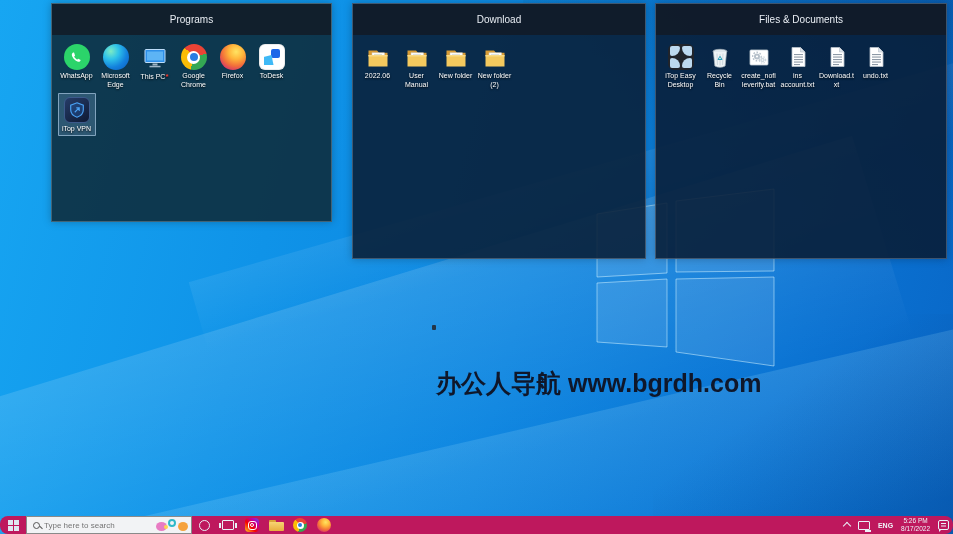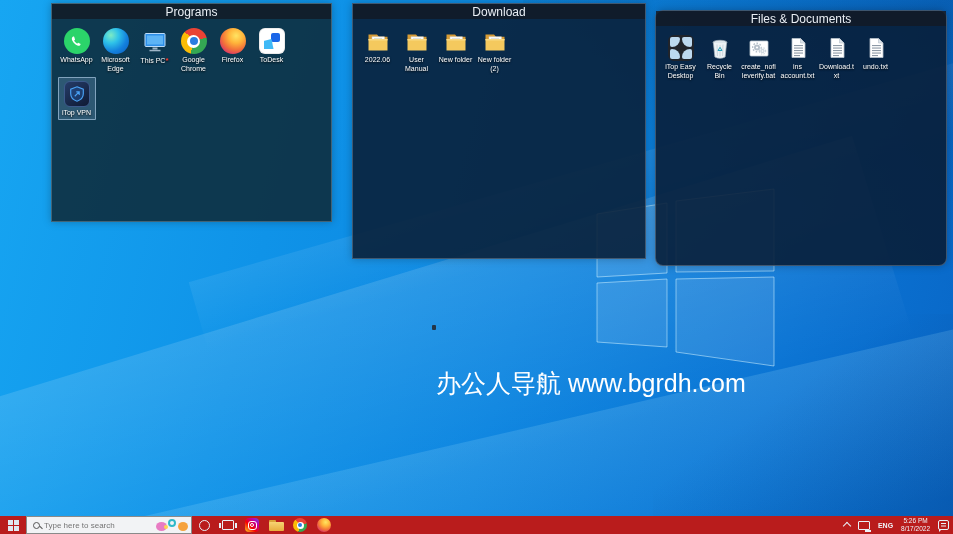--- a/index.html
+++ b/index.html
@@ -16,35 +16,35 @@
   .b2 { left:-120px; top:430px; width:1300px; height:220px; transform:rotate(-13deg);
         background:linear-gradient(rgba(180,235,255,.16), rgba(255,255,255,0) 75%); }
   .b3 { left:180px; top:150px; width:950px; height:70px; transform:rotate(-16deg);
         background:linear-gradient(rgba(255,255,255,.08), rgba(255,255,255,0)); }
   .wp-dark-tr { position:absolute; right:0; top:0; width:430px; height:300px;
         background:linear-gradient(205deg, rgba(3,35,80,.22), rgba(0,0,0,0) 55%); }
   .wp-dark-br { position:absolute; right:0; bottom:0; width:300px; height:220px;
         background:linear-gradient(325deg, rgba(3,30,70,.18), rgba(0,0,0,0) 60%); }
   .winlogo-svg { position:absolute; left:0; top:0; }
 
-  .watermark { position:absolute; left:436px; top:367px; font-size:25px; font-weight:normal;
-        color:#ffffff; white-space:nowrap; letter-spacing:0; }
+  .watermark { position:absolute; left:436px; top:367px; font-size:25px; font-weight:bold;
+        color:#0f172a; white-space:nowrap; letter-spacing:0; }
   .cursor-dot { position:absolute; left:432px; top:325px; width:4px; height:5px;
         background:#233648; border-radius:1px; }
 
   
   .fence { position:absolute; border:1px solid rgba(255,255,255,.22);
            box-shadow:0 0 8px rgba(0,0,0,.25); display:flex; flex-direction:column; }
-  .fence-hd { height:15px; flex:none; background:rgba(18,26,36,.82); color:#e9eef4;
-           font-size:12px; display:flex; align-items:center; justify-content:center; }
+  .fence-hd { height:31px; flex:none; background:rgba(18,26,36,.82); color:#e9eef4;
+           font-size:10px; display:flex; align-items:center; justify-content:center; }
   .fence-bd { flex:1; display:flex; flex-wrap:wrap; align-content:flex-start;
            padding:5px 3px 0 5px; }
   .p-programs { left:51px; top:3px; width:281px; height:219px; background:rgba(13,45,62,.90); }
   .p-folders  { left:352px; top:3px; width:294px; height:256px; background:rgba(9,32,58,.90); }
-  .p-files    { left:655px; top:10px; width:292px; height:256px; background:rgba(8,30,56,.90);border-radius:8px; }
+  .p-files    { left:655px; top:3px; width:292px; height:256px; background:rgba(8,30,56,.90); }
 
   .fitem { width:38px; display:flex; flex-direction:column; align-items:center;
            padding:2px 0; margin:0 0.5px; border:1px solid transparent; border-radius:1px; }
   .fitem.selected { background:rgba(160,200,240,.22); border-color:rgba(200,225,250,.55); }
   .ficon { width:28px; height:28px; display:flex; align-items:center; justify-content:center;
            position:relative; flex:none; }
   .flabel { margin-top:1px; font-size:7px; line-height:1.25; color:#fff; text-align:center;
            text-shadow:0 1px 2px rgba(0,0,0,.9); max-width:42px; overflow-wrap:anywhere; }
   .badge { color:#ff3b30; font-size:8px; font-weight:bold; }
 
@@ -70,22 +70,22 @@
   .ic-easy { width:26px; height:26px; border-radius:6px; background:#20242b; display:grid;
            grid-template-columns:10px 10px; grid-template-rows:10px 10px; gap:2px;
            padding:2px; justify-content:center; align-content:center; }
   .ic-easy i { background:#bcd9ef; border-radius:2px; display:block; }
   .ic-easy i:nth-child(1){ border-bottom-right-radius:8px; }
   .ic-easy i:nth-child(2){ border-bottom-left-radius:8px; }
   .ic-easy i:nth-child(3){ border-top-right-radius:8px; }
   .ic-easy i:nth-child(4){ border-top-left-radius:8px; }
 
   
-  .taskbar { position:absolute; left:0; top:516px; width:953px; height:18px; background:#b91c1c;
-             display:flex; align-items:stretch; z-index:10; }
+  .taskbar { position:absolute; left:0; top:516px; width:953px; height:18px; background:#be185d;
+             display:flex; align-items:stretch; z-index:10;border-radius:8px; }
   .tb-start { width:26px; display:flex; align-items:center; justify-content:center; }
   .winglyph { width:11px; height:11px; display:grid; grid-template-columns:5px 5px;
               grid-template-rows:5px 5px; gap:1px; }
   .winglyph i { background:#dfe9f2; display:block; }
   .tb-search { width:166px; background:#f2f3f5; border:1px solid #8a8a8a; display:flex;
               align-items:center; gap:4px; padding:0 4px; position:relative; }
   .mag { width:7px; height:7px; border:1.2px solid #555; border-radius:50%; position:relative; flex:none; margin-left:2px; }
   .mag::after { content:""; position:absolute; width:4px; height:1.2px; background:#555;
               right:-3.5px; bottom:-1px; transform:rotate(45deg); }
   .tb-search input { border:none; background:transparent; outline:none; font-size:8px; color:#555;

